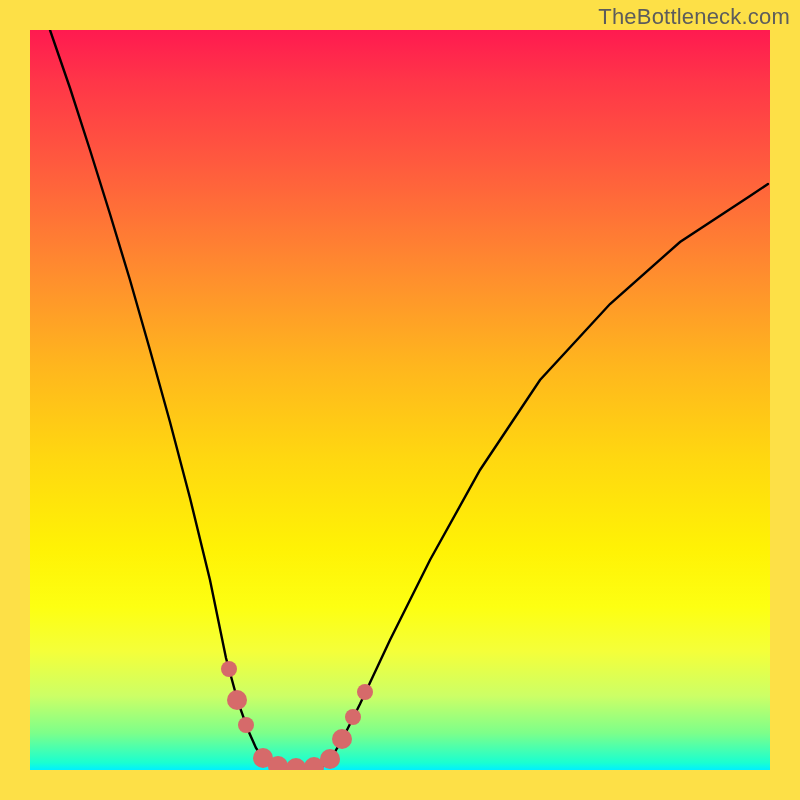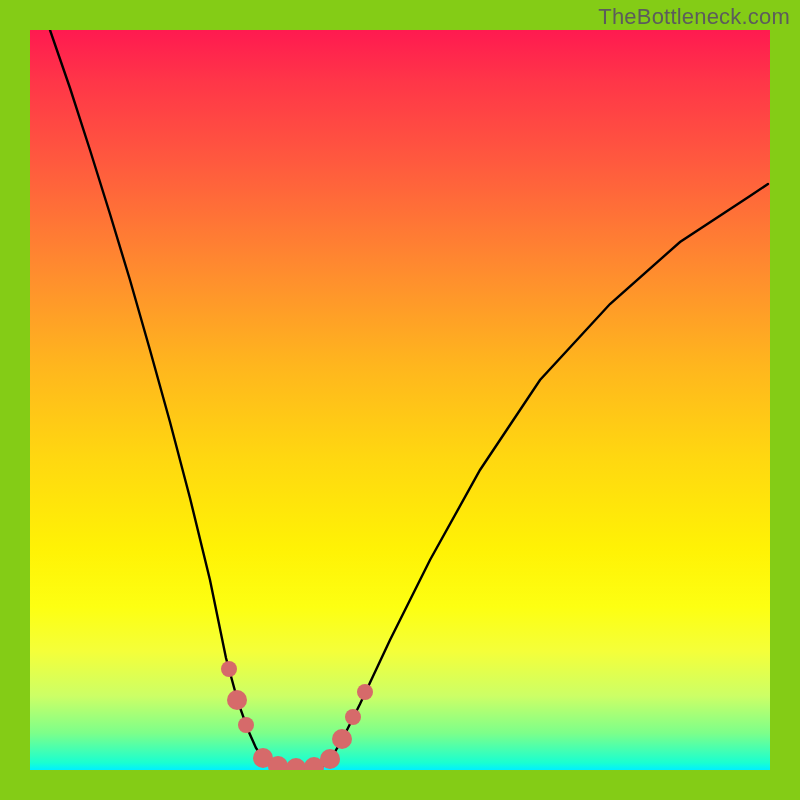--- a/index.html
+++ b/index.html
@@ -10,21 +10,21 @@
     background: #000;
     overflow: hidden;
     font-family: Arial, Helvetica, sans-serif;
   }
   .frame {
     position: absolute;
     left: 0;
     top: 0;
     width: 800px;
     height: 800px;
-    background: #84cc16;
+    background: #fde047;
   }
   .plot {
     position: absolute;
     left: 30px;
     top: 30px;
     width: 740px;
     height: 740px;
     background: linear-gradient(to bottom,
       #ff1a50 0%,
       #ff3648 7%,

